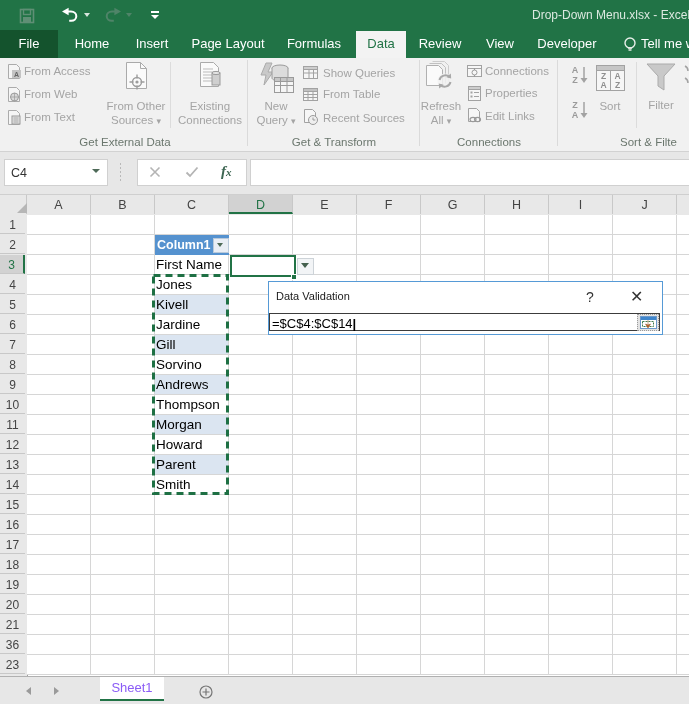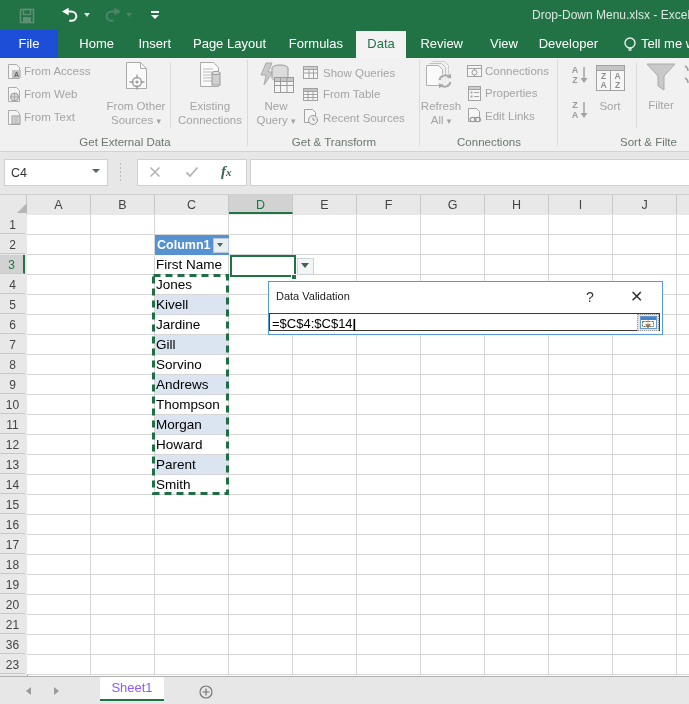--- a/index.html
+++ b/index.html
@@ -5,22 +5,22 @@
   html,body{margin:0;padding:0;}
   #app{position:relative;width:689px;height:704px;overflow:hidden;
        font-family:"Liberation Sans",sans-serif;background:#fff;}
   .abs{position:absolute;}
   
   #titlebar{left:0;top:0;width:689px;height:30px;background:#217346;}
   #titletext{left:532px;top:8px;color:#dce8e0;font-size:12px;white-space:nowrap;}
   
   #tabrow{left:0;top:30px;width:689px;height:28px;background:#217346;}
   .tab{position:absolute;top:0;height:28px;line-height:28px;color:#fff;font-size:13px;
-       text-align:right;white-space:nowrap;}
-  #filetab{left:0;top:30px;width:58px;height:32px;background:#1d4ed8;color:#fff;
+       text-align:center;white-space:nowrap;}
+  #filetab{left:0;top:30px;width:58px;height:32px;background:#14532d;color:#fff;
            font-size:13px;text-align:center;line-height:28px;}
   #datatab{left:356px;top:31px;width:50px;height:27px;background:#f3f3f3;color:#217346;
            font-size:13px;text-align:center;line-height:26px;}
   
   #ribbon{left:0;top:58px;width:689px;height:93px;background:#f1f1f1;
           border-bottom:1px solid #d2d2d2;}
   .gsep{position:absolute;top:60px;width:1px;height:86px;background:#dadada;}
   .isep{position:absolute;top:62px;width:1px;height:66px;background:#dcdcdc;}
   .glabel{position:absolute;top:135px;height:14px;line-height:14px;font-size:11.5px;
           color:#6b776e;text-align:center;white-space:nowrap;}

